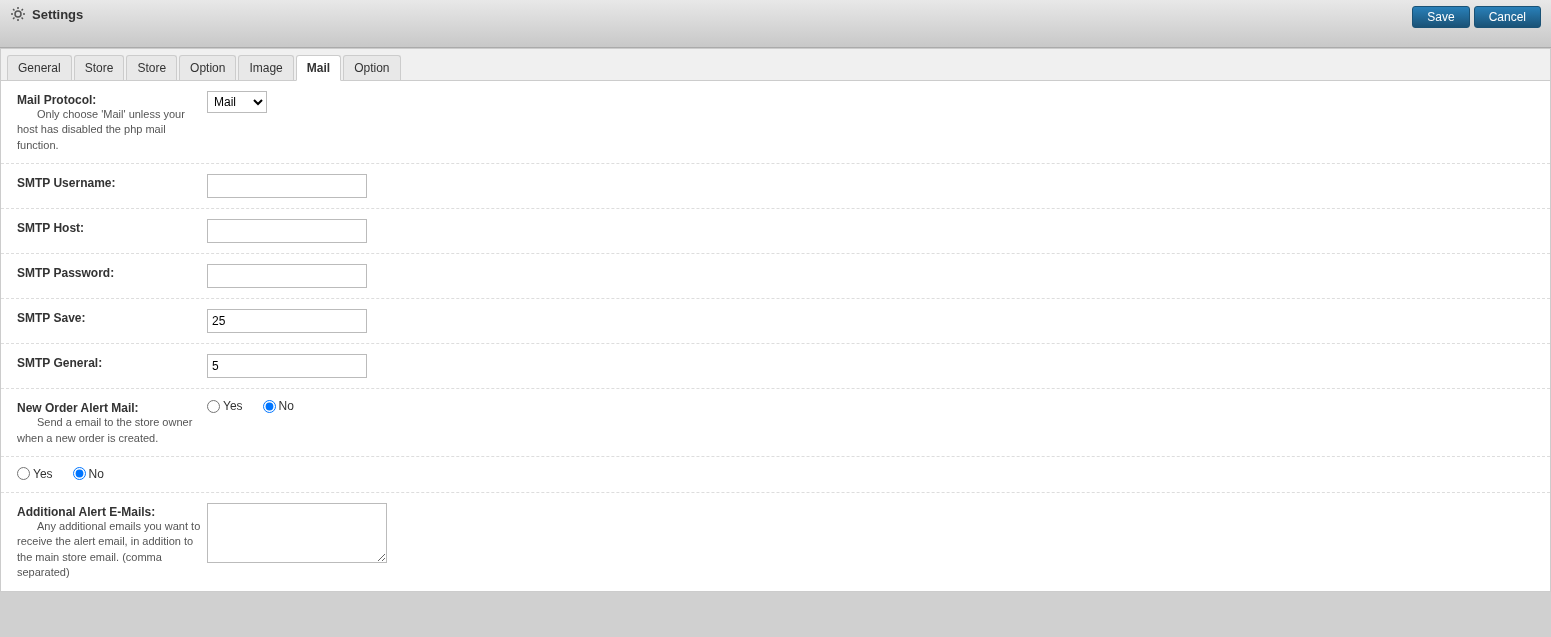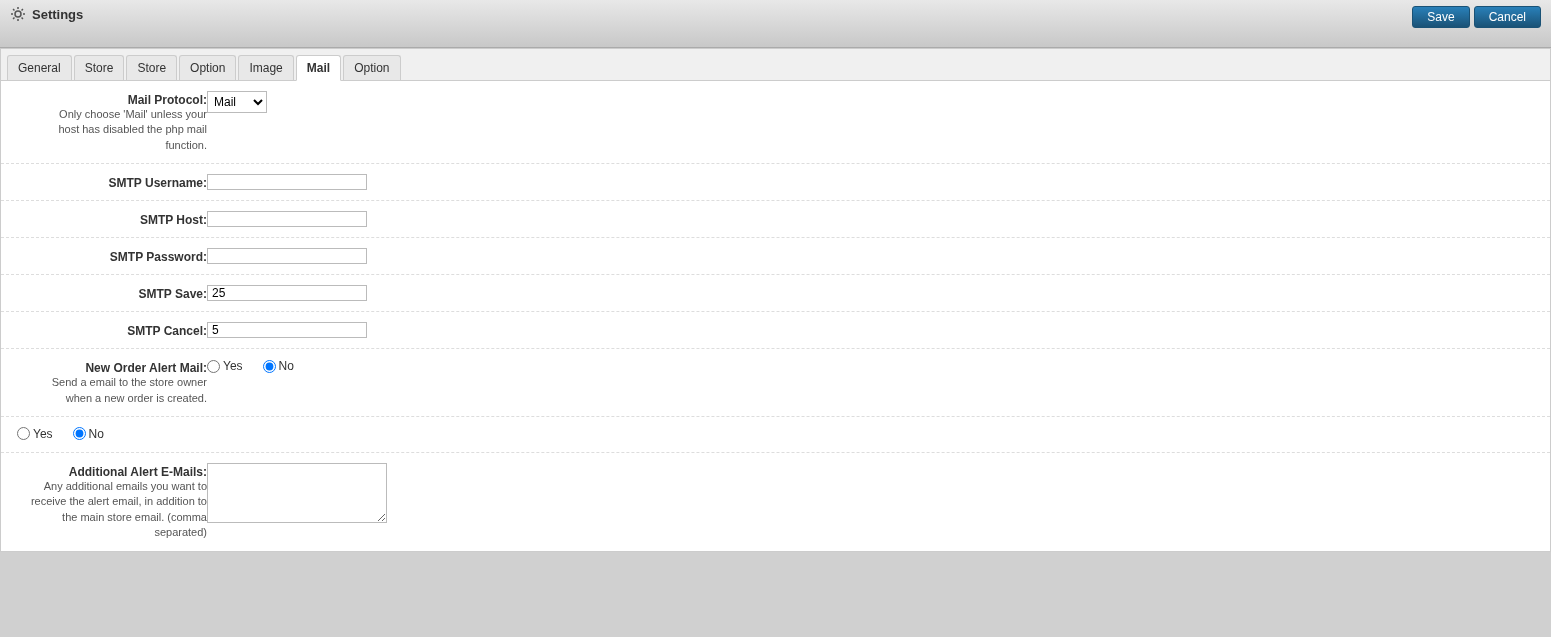--- a/index.html
+++ b/index.html
@@ -92,40 +92,39 @@
     }
     .form-row:last-child {
       border-bottom: none;
     }
     .label-col {
       width: 190px;
       min-width: 190px;
       font-size: 12px;
       color: #333;
       padding-top: 2px;
-      text-align: right;
     }
     .label-col strong {
       font-weight: bold;
     }
     .label-col .sub-text {
       font-size: 11px;
       color: #555;
       line-height: 1.4;
       margin-left: 20px;
     }
     .input-col {
       flex: 1;
       display: flex;
       align-items: center;
       gap: 6px;
     }
     .text-input {
       width: 160px;
-      height: 16px;
+      height: 24px;
       border: 1px solid #bbb;
       padding: 2px 4px;
       font-size: 12px;
       background: #fff;
     }
     .select-input {
       height: 22px;
       border: 1px solid #bbb;
       font-size: 12px;
       background: #fff;
@@ -227,21 +226,21 @@
       <div class="label-col">
         <strong>SMTP Save:</strong>
       </div>
       <div class="input-col">
         <input type="text" class="text-input" value="25" style="">
       </div>
     </div>
 
     <div class="form-row">
       <div class="label-col">
-        <strong>SMTP Cancel:</strong>
+        <strong>SMTP General:</strong>
       </div>
       <div class="input-col">
         <input type="text" class="text-input" value="5" style="">
       </div>
     </div>
 
     <div class="form-row">
       <div class="label-col">
         <strong>New Order Alert Mail:</strong><br>
         <span class="sub-text">Send a email to the store owner when a new order is created.</span>

